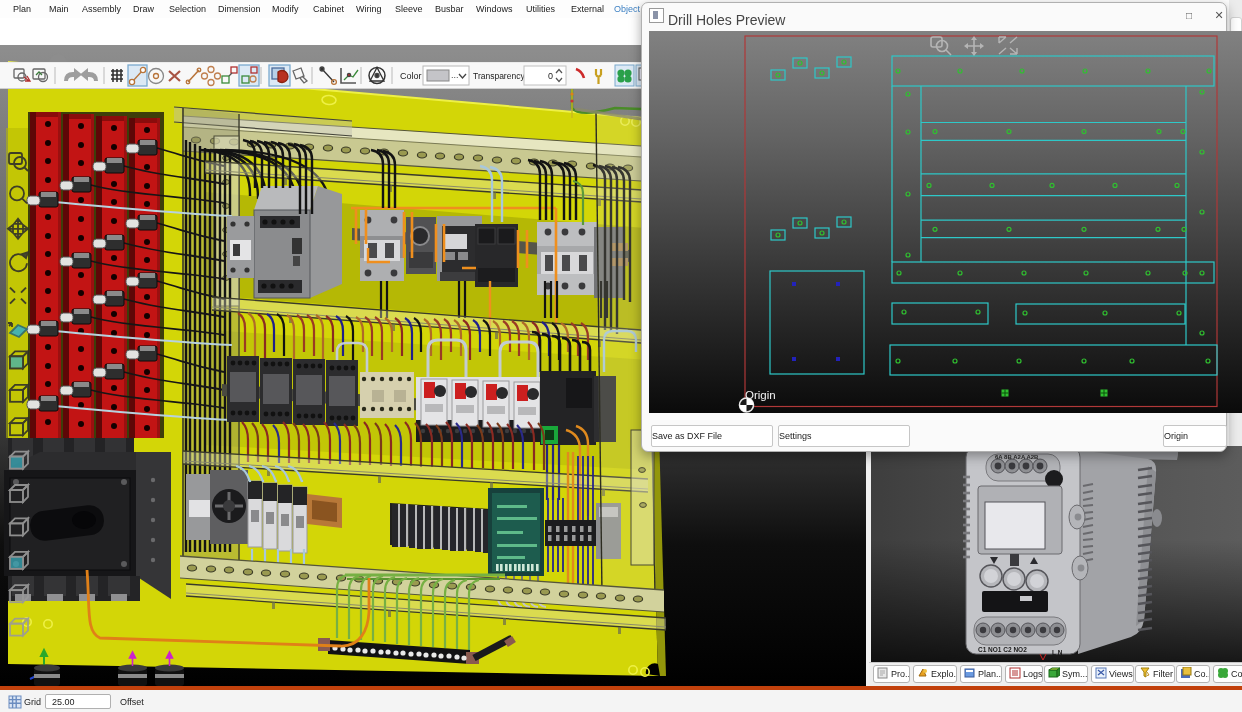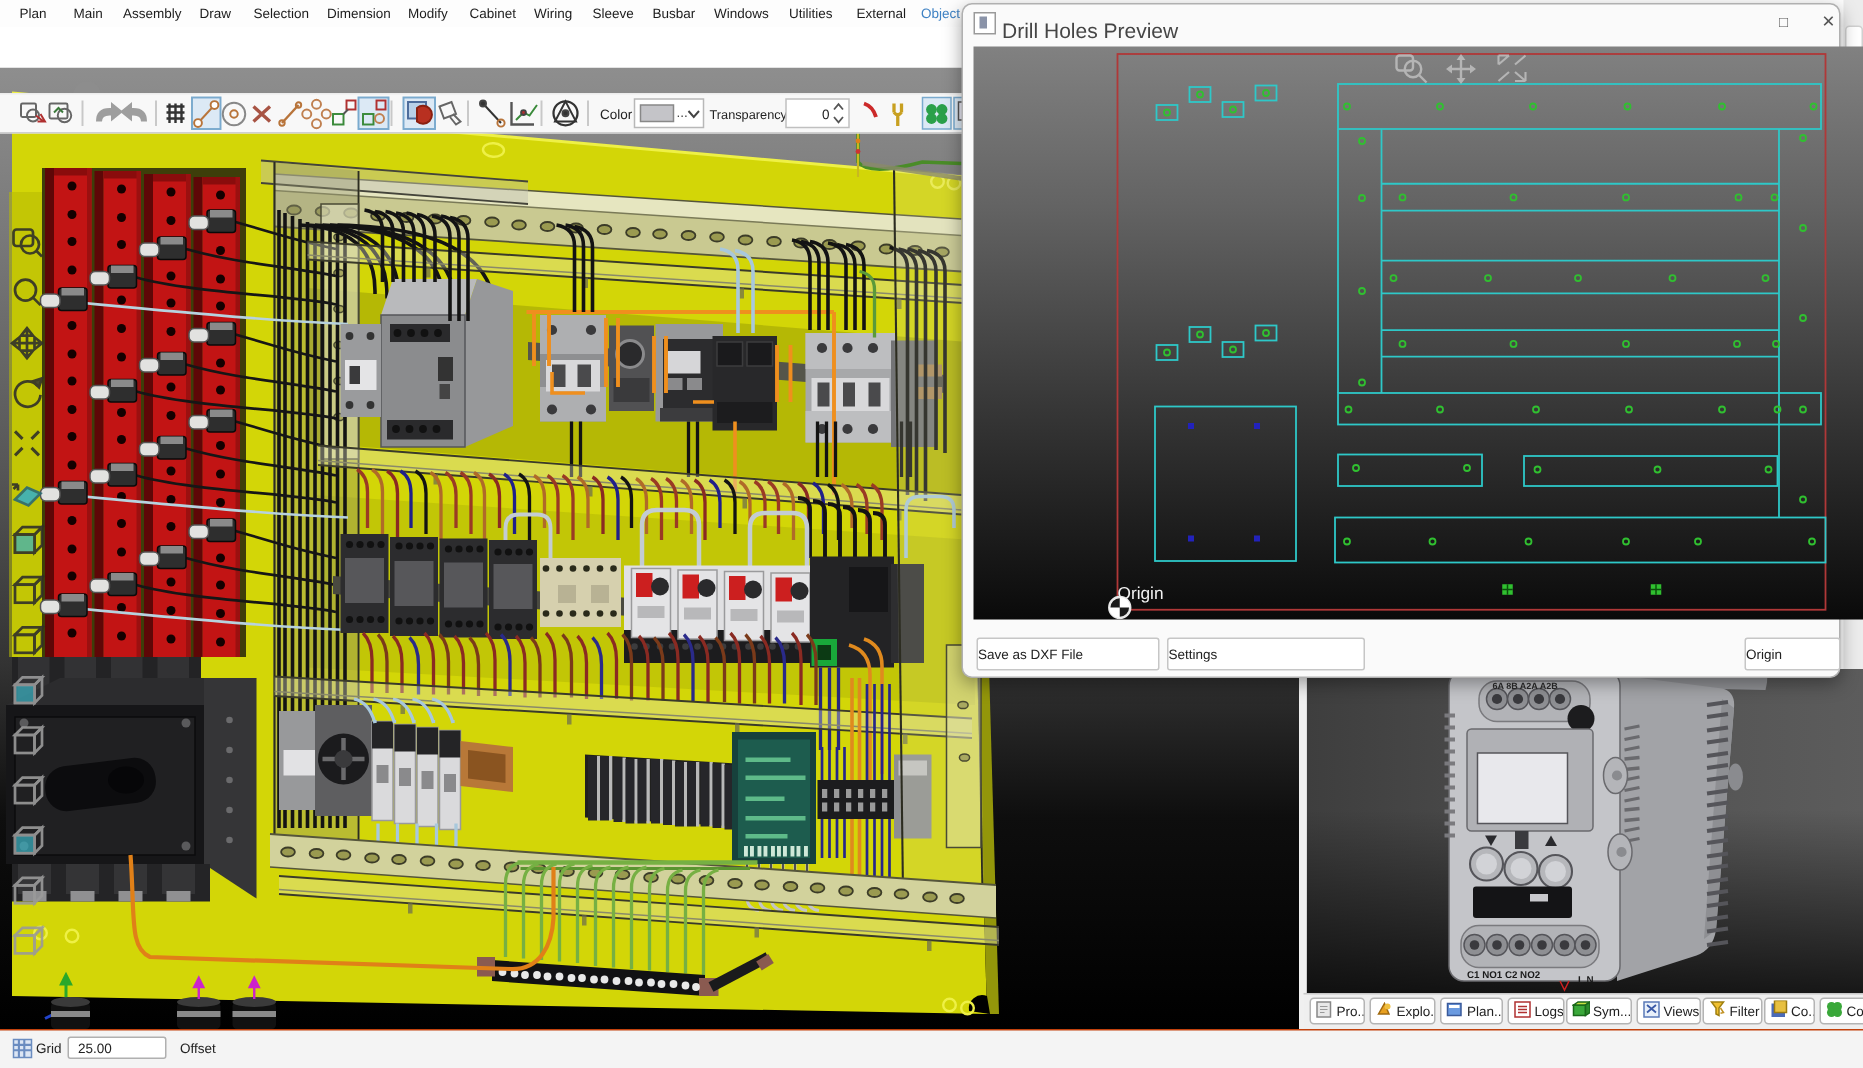--- a/index.html
+++ b/index.html
@@ -21,21 +21,21 @@
   #dlg-close{position:absolute;left:569px;top:5px;width:16px;height:14px;color:#555;font-size:11px;text-align:center;line-height:14px;}
   #dlg-canvas{position:absolute;left:7px;top:28px;width:572px;height:382px;
               background:linear-gradient(180deg,#818181 0%,#636363 28%,#383838 62%,#0a0a0a 100%);padding-left:44px;}
   .dbtn{position:absolute;height:20px;background:#fff;border:1px solid #c6c6c6;border-radius:2px;
         font-size:9px;color:#222;text-align:left;line-height:20px;}
   #rstrip{position:absolute;left:1229px;top:0;width:13px;height:446px;background:#ececec;z-index:15;}
   #tabbar{position:absolute;left:869px;top:662px;width:373px;height:24px;background:#efefef;border-top:1px solid #c8c8c8;z-index:10;box-sizing:border-box;}
   .tab{position:absolute;top:2px;height:18px;background:#fff;border:1px solid #b4b4b4;border-radius:3px;
        font-size:9px;color:#222;line-height:16px;white-space:nowrap;overflow:hidden;box-sizing:border-box;}
   .tab svg{vertical-align:-2px;margin:0 2px 0 3px;}
-  #statusbar{position:absolute;left:0;top:686px;width:1242px;height:26px;background:#f4f4f4;border-top:1px solid #c2410c;z-index:10;box-sizing:border-box;}
+  #statusbar{position:absolute;left:0;top:686px;width:1242px;height:26px;background:#f4f4f4;border-top:4px solid #c2410c;z-index:10;box-sizing:border-box;}
   #statusbar .lbl{position:absolute;top:7px;font-size:9px;color:#222;}
   #gridinput{position:absolute;left:45px;top:4px;width:58px;height:11px;border:1px solid #b0b0b0;background:#fff;
              font-size:9px;color:#222;padding:1px 0 1px 6px;border-radius:2px;font-family:"Liberation Sans",sans-serif;}
 </style>
 </head>
 <body>
 <svg id="scene" width="1242" height="712" viewBox="0 0 1242 712">
 <defs>
 <linearGradient id="vpbg" x1="0" y1="45" x2="0" y2="686" gradientUnits="userSpaceOnUse">
  <stop offset="0" stop-color="#8e8e8e"></stop>

